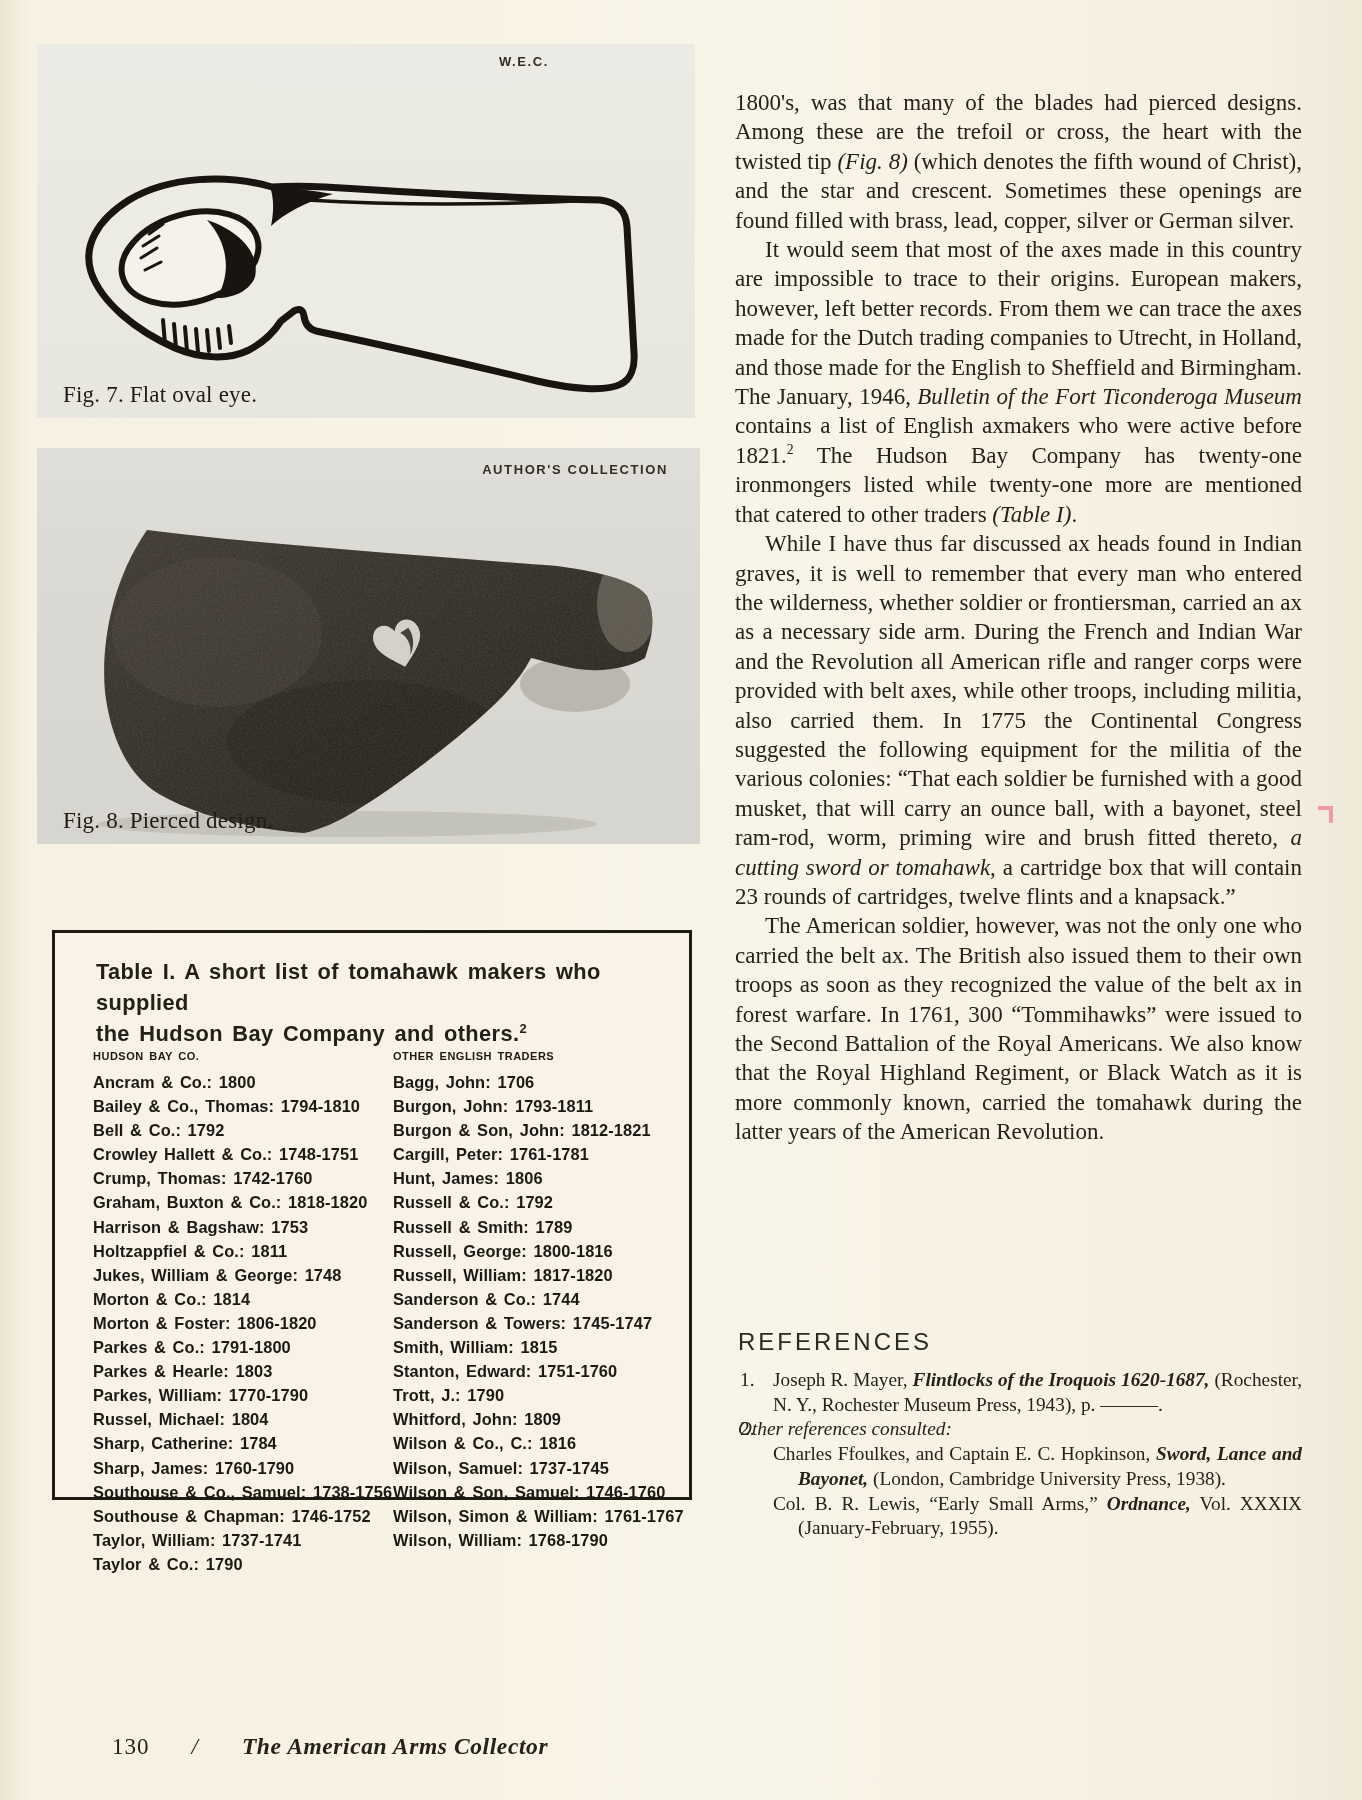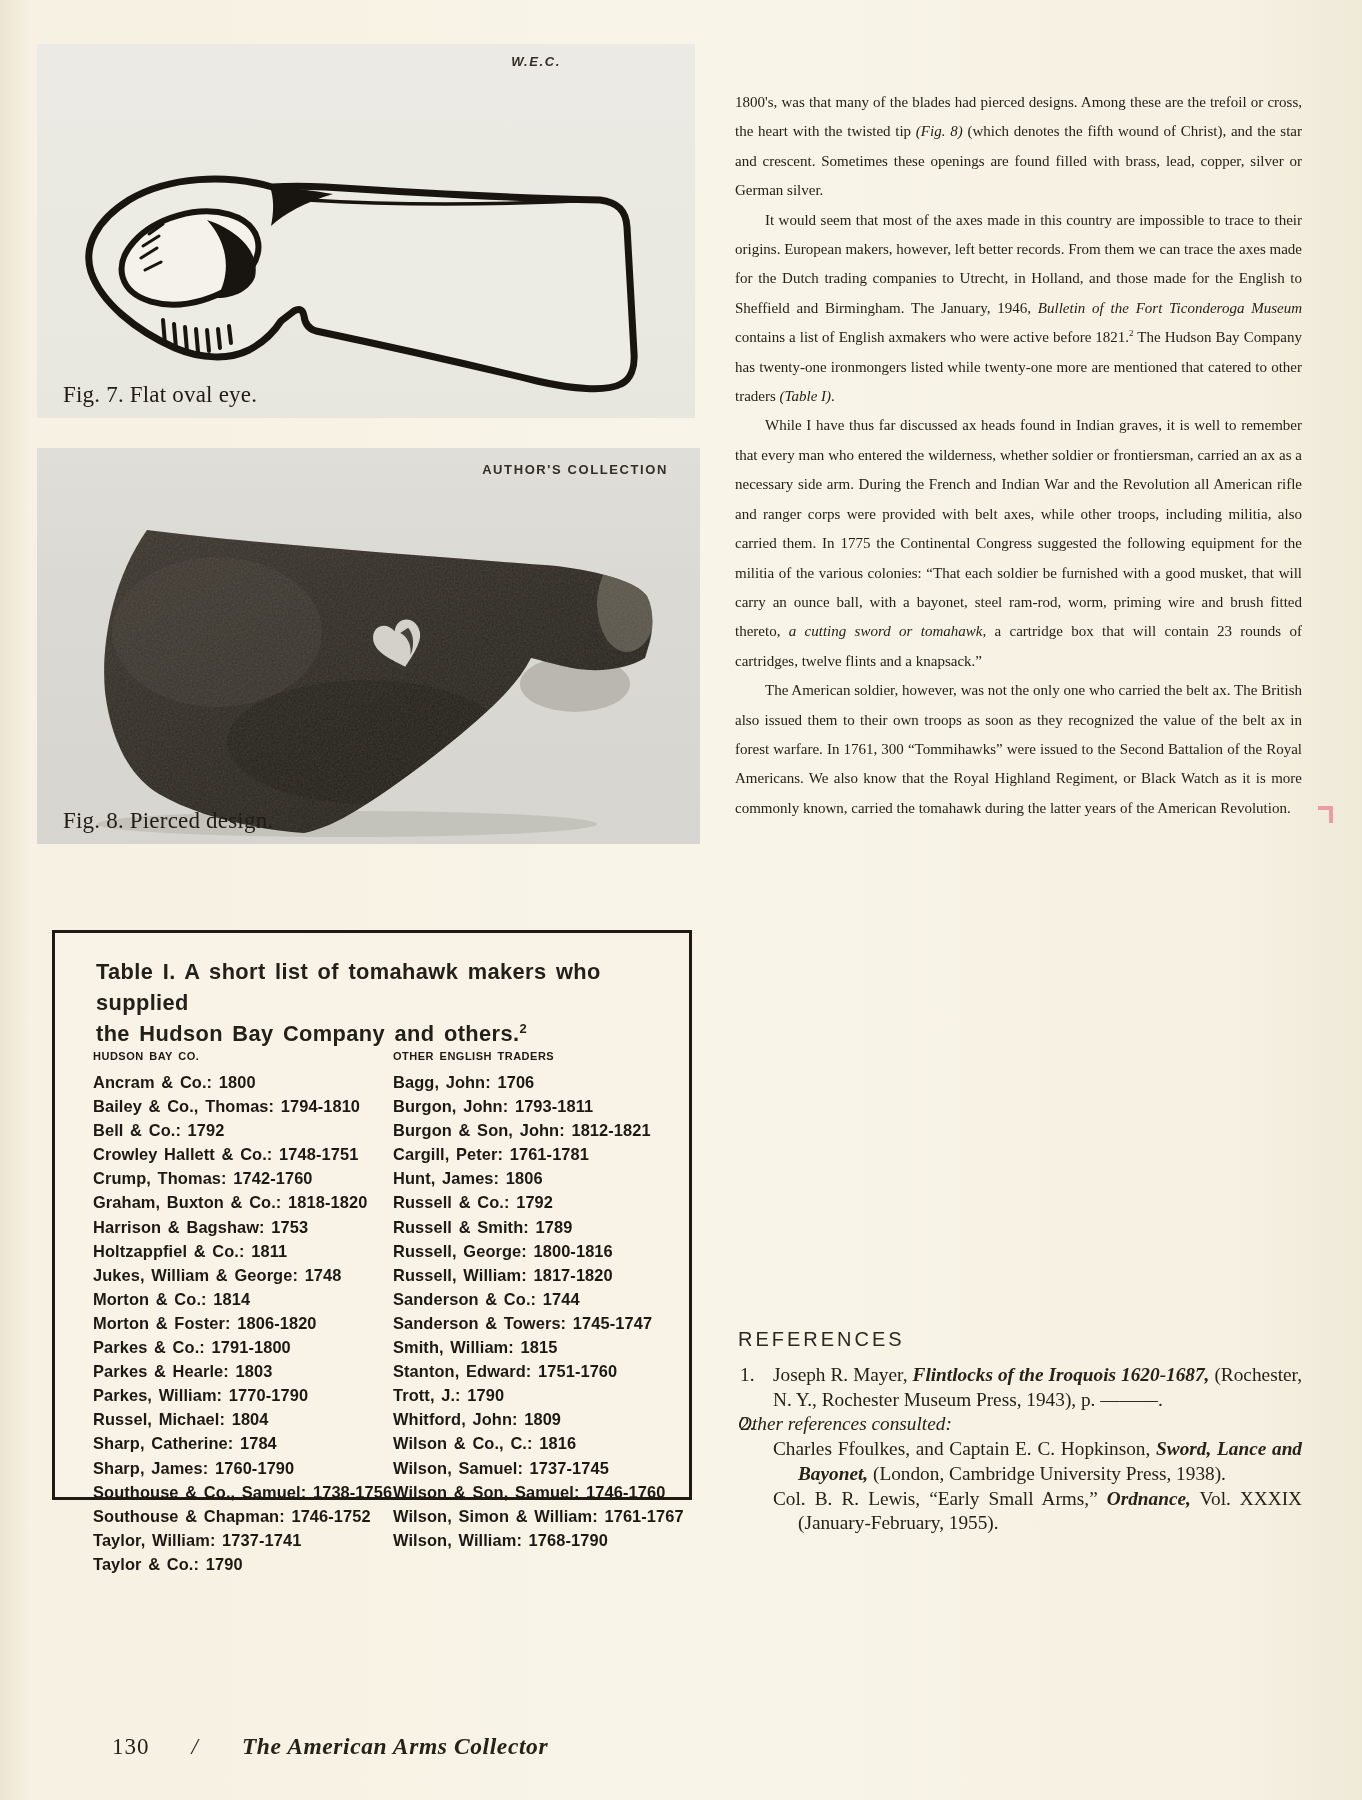--- a/index.html
+++ b/index.html
@@ -9,21 +9,21 @@
     font-family:"Liberation Serif",serif;color:#242019;
   }
   
   .fig-panel{position:absolute;}
   .fig7{left:37px;top:44px;width:658px;height:374px;background:linear-gradient(180deg,#ebeae4 0%,#e9e8e1 60%,#e7e6df 100%);}
   .fig8{left:37px;top:448px;width:663px;height:396px;background:linear-gradient(180deg,#e0deD8 0%,#dbd9d3 35%,#d7d5cf 100%);}
   .credit{
     position:absolute;font-family:"Liberation Sans",sans-serif;font-weight:bold;
     font-size:13px;letter-spacing:1.6px;color:#322e27;
   }
-  .credit-7{top:10px;right:134px;font-style:italic;}
+  .credit-7{top:10px;right:146px;}
   .credit-8{top:14px;right:32px;}
   .caption{
     position:absolute;left:26px;bottom:10px;font-size:23px;color:#1f1b15;letter-spacing:0.2px;
   }
   .fig-svg{position:absolute;}
   .svg7{left:20px;top:48px;width:620px;height:310px;}
   .svg8{left:10px;top:44px;width:645px;height:345px;}
   
   .table-box{
     position:absolute;left:52px;top:930px;width:640px;height:570px;
@@ -36,31 +36,31 @@
   }
   .tbl-sup{font-size:13px;vertical-align:super;line-height:0;}
   .tbl-col{position:absolute;top:112px;}
   .tbl-col1{left:38px;width:298px;}
   .tbl-col2{left:338px;width:298px;}
   .tbl-header{font-size:11px;font-weight:bold;letter-spacing:0.5px;word-spacing:2px;margin-bottom:3px;line-height:22px;}
   .t-entry{font-size:16.4px;font-weight:bold;line-height:24.1px;letter-spacing:0.1px;word-spacing:2px;white-space:nowrap;}
   
   .article{position:absolute;left:735px;top:88px;width:567px;}
   .body-p{
-    margin:0;text-align:justify;font-size:15px;line-height:29.4px;color:#262218;
+    margin:0;text-align:justify;font-size:23px;line-height:29.4px;color:#262218;
     hyphens:auto;-webkit-hyphens:auto;
   }
   .body-p.indent{text-indent:30px;}
   .it{font-style:italic;}
   .bd{font-weight:bold;}
   sup{font-size:0.6em;vertical-align:super;line-height:0;}
   
   .refs{position:absolute;left:738px;top:1328px;width:564px;}
   .refs-heading{
-    font-family:"Liberation Sans",sans-serif;font-size:20px;letter-spacing:3px;
+    font-family:"Liberation Sans",sans-serif;font-size:24px;letter-spacing:3px;
     color:#2c2822;margin-bottom:12px;font-weight:normal;
   }
   .ref-item{
     position:relative;font-size:19.3px;line-height:24.7px;text-align:justify;color:#262218;
   }
   .ref-item.numbered{padding-left:35px;}
   .ref-num{position:absolute;left:2px;top:0;}
   .ref-item.sub{padding-left:60px;text-indent:-25px;}
   .ref-item.lead{padding-left:0;}
   

